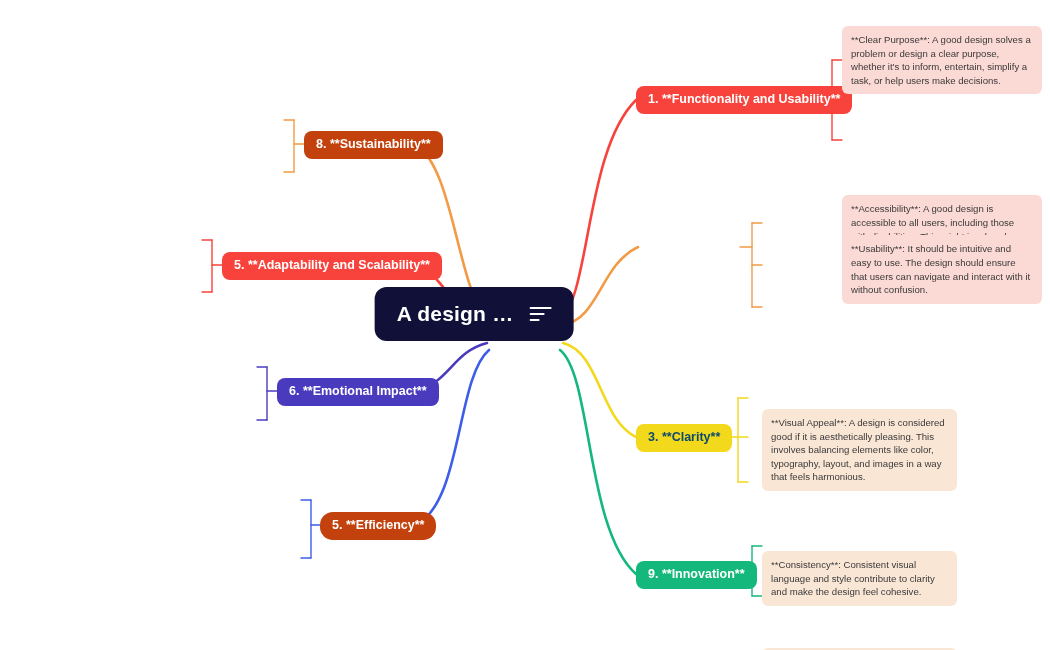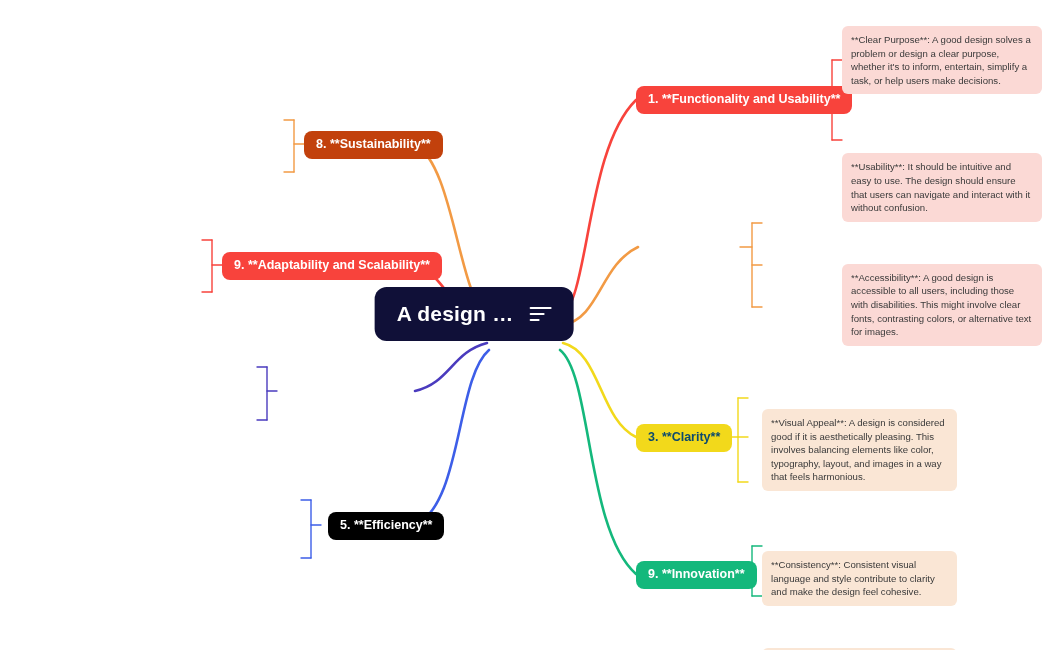--- a/index.html
+++ b/index.html
@@ -119,51 +119,54 @@
         <i></i>
       </span>
   </div>
 
   <div class="node topic" style="left:636px;top:86px;background:#F8433C;align-items:center;">
     <span>1. **Functionality and Usability**</span>
   </div>
   <div class="node leaf" style="left:842px;top:26px;width:200px;background:#FBD9D5;">
     <span>**Clear Purpose**: A good design solves a problem or design a clear purpose, whether it's to inform, entertain, simplify a task, or help users make decisions.</span>
   </div>
+  <div class="node leaf" style="left:842px;top:127px;width:200px;background:#FBD9D5;">
+    <span>**Accessibility**: A good design is accessible to all users, including those with disabilities. This might involve clear fonts, contrasting colors, or alternative text for images.</span>
+  </div>
   <div class="node leaf" style="left:842px;top:85px;width:200px;background:#FBD9D5;">
     <span>**Usability**: It should be intuitive and easy to use. The design should ensure that users can navigate and interact with it without confusion.</span>
-  </div>
-  <div class="node leaf" style="left:842px;top:127px;width:200px;background:#FBD9D5;">
-    <span>**Accessibility**: A good design is accessible to all users, including those with disabilities. This might involve clear fonts, contrasting colors, or alternative text for images.</span>
   </div>
 
   <div class="node leaf" style="left:762px;top:190px;width:195px;background:#FAE6D5;">
     <span>**Visual Appeal**: A design is considered good if it is aesthetically pleasing. This involves balancing elements like color, typography, layout, and images in a way that feels harmonious.</span>
   </div>
   <div class="node leaf" style="left:762px;top:250px;width:195px;background:#FAE6D5;">
     <span>**Consistency**: Consistent visual language and style contribute to clarity and make the design feel cohesive.</span>
   </div>
   <div class="node leaf" style="left:762px;top:292px;width:195px;background:#FAE6D5;">
     
   </div>
 
   <div class="node topic dark-text" style="left:636px;top:424px;background:#F2D91B;">
     <span>3. **Clarity**</span>
   </div>
 
   <div class="node topic" style="left:636px;top:561px;background:#14B87C;">
     <span>9. **Innovation**</span>
   </div>
 
-  <div class="node topic" style="left:328px;top:512px;background:#000000;">
+  <div class="node topic" style="left:320px;top:512px;background:#c2410c;border-radius:13px;">
     <span>5. **Efficiency**</span>
   </div>
 
+  <div class="node topic" style="left:277px;top:378px;background:#4A3BBE;">
+    <span>6. **Emotional Impact**</span>
+  </div>
 
   <div class="node topic" style="left:222px;top:252px;background:#F8433C;">
-    <span>9. **Adaptability and Scalability**</span>
+    <span>5. **Adaptability and Scalability**</span>
   </div>
 
   <div class="node topic" style="left:304px;top:131px;background:#c2410c;">
     <span>8. **Sustainability**</span>
   </div>
 
 </div>
 
 </body></html>

